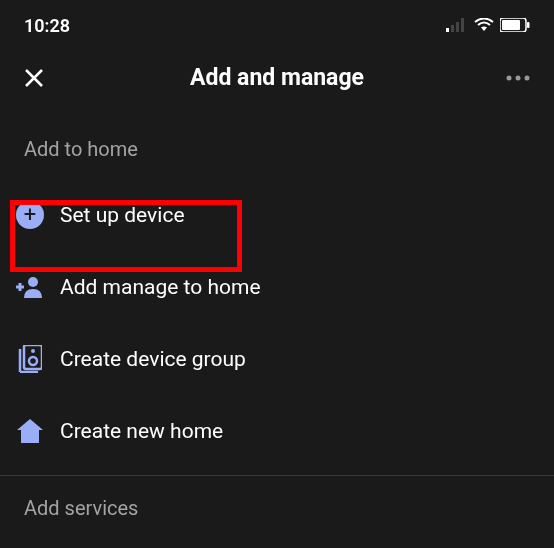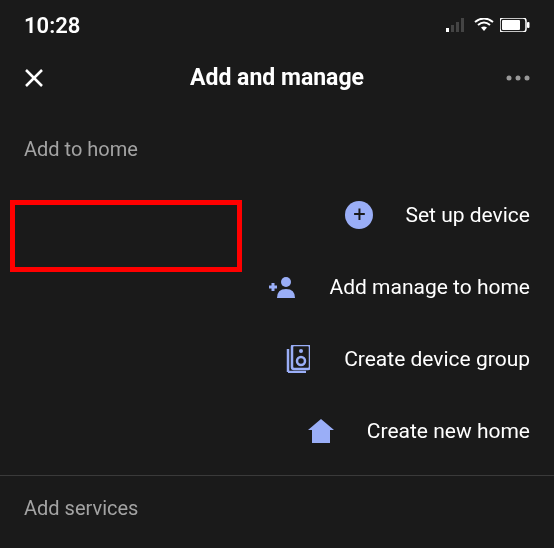--- a/index.html
+++ b/index.html
@@ -17,21 +17,21 @@
       position: relative;
     }
     .status-bar {
       display: flex;
       justify-content: space-between;
       align-items: center;
       padding: 12px 24px 8px 24px;
       height: 46px;
     }
     .status-time {
-      font-size: 22px;
+      font-size: 18px;
       font-weight: 600;
       color: #fff;
     }
     .status-icons {
       display: flex;
       align-items: center;
       gap: 6px;
     }
     .header {
       display: flex;
@@ -65,24 +65,23 @@
       justify-content: flex-end;
     }
     .section-title {
       color: #a3a3a3;
       font-size: 20px;
       padding: 20px 24px 18px 24px;
     }
     .list-item {
       display: flex;
       align-items: center;
-      padding: 22px 24px;
-      gap: 32px;
+      padding: 22px 16px;
+      gap: 16px;
       cursor: pointer;
-      justify-content: flex-end;
     }
     .list-item .icon-wrap {
       width: 28px;
       height: 28px;
       display: flex;
       align-items: center;
       justify-content: center;
     }
     .list-item-label {
       font-size: 21px;

